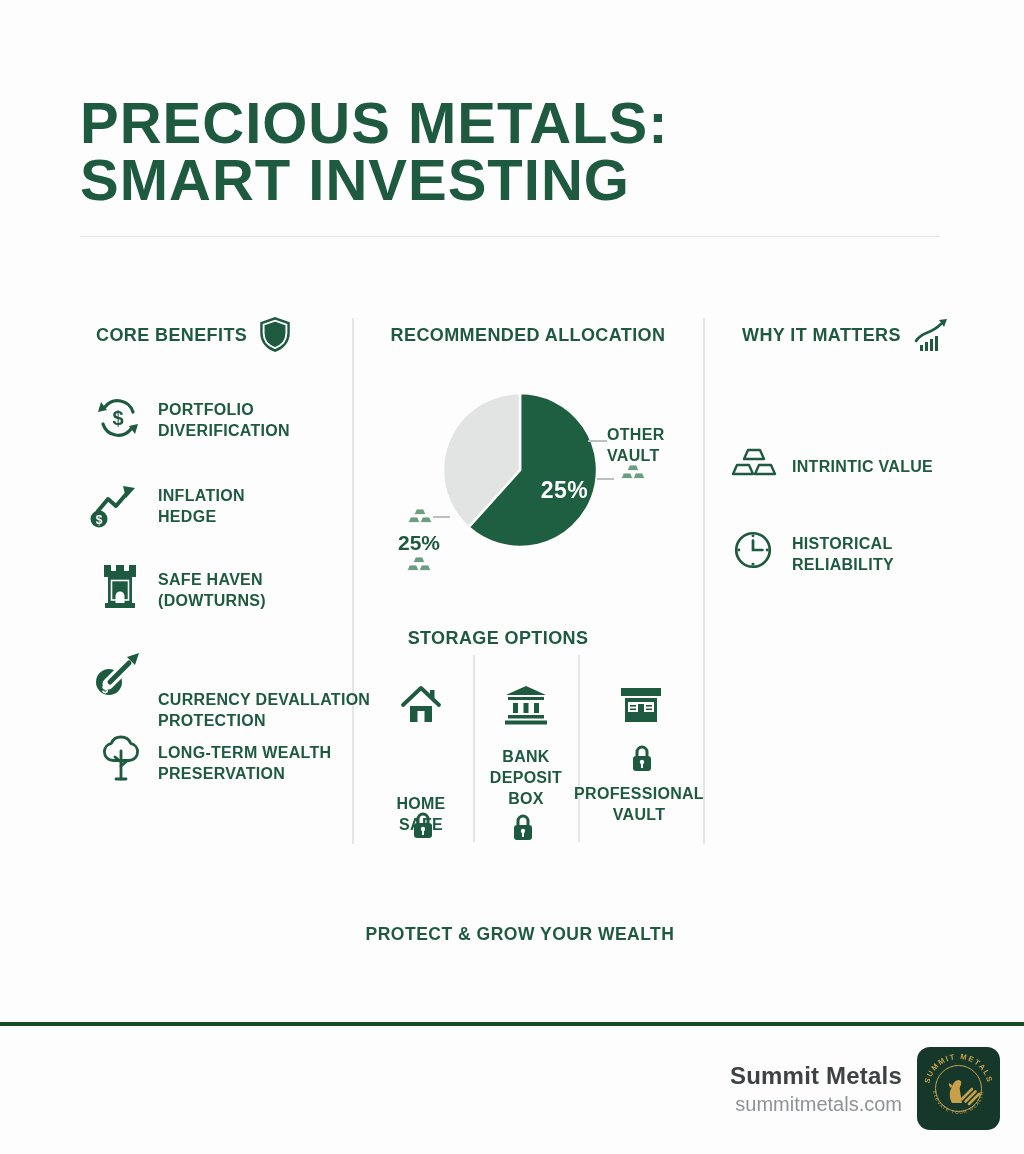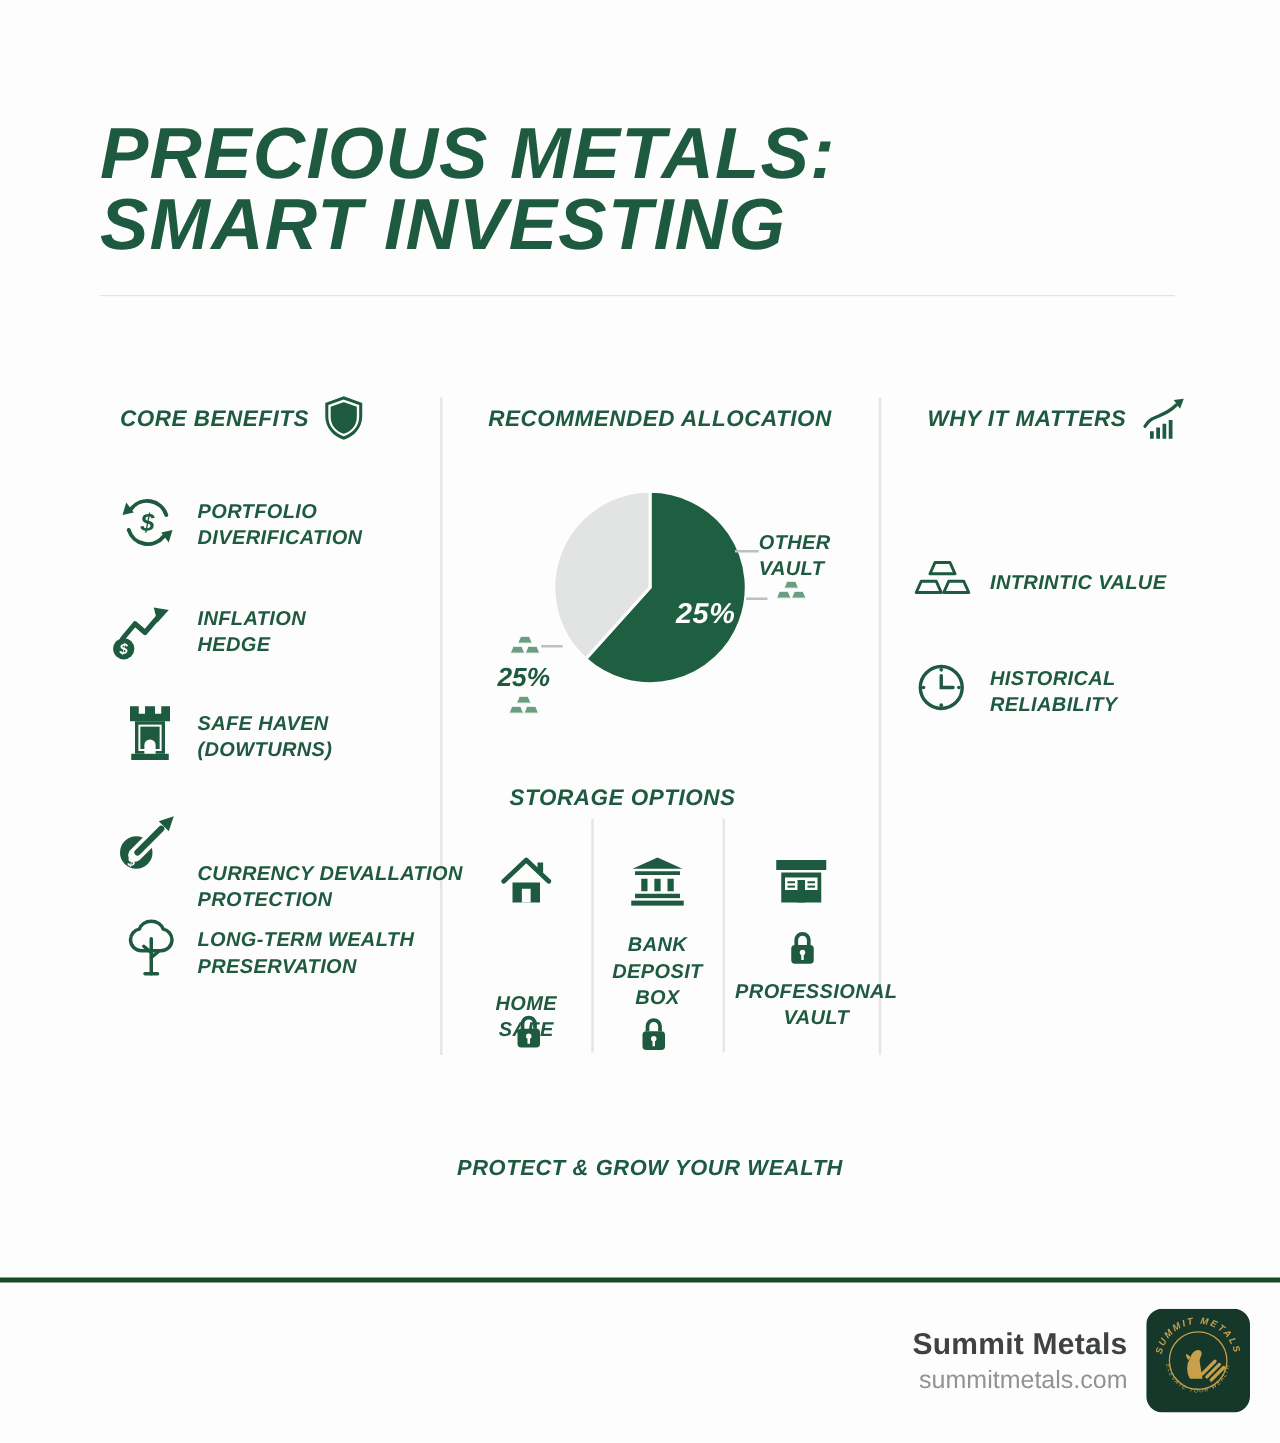--- a/index.html
+++ b/index.html
@@ -1,21 +1,21 @@
 <!DOCTYPE html>
 <html><head>
 <meta charset="utf-8">
 <style>
   html,body{margin:0;padding:0;background:#ffffff;}
   *{box-sizing:border-box;}
   #canvas{
     position:relative;width:1024px;height:1154px;background:#fdfdfd;
     font-family:"Liberation Sans",sans-serif;overflow:hidden;
   }
-  .abs{position:absolute;font-style:italic;}
+  .abs{position:absolute;}
   .title{
     font-size:58px;font-weight:700;line-height:57px;letter-spacing:1px;
     color:#1e5a40;white-space:pre-line;
   }
   .rule{background:#e3e5e5;}
   .h2{font-size:18px;font-weight:700;letter-spacing:.4px;color:#1e5a40;}
   .item-label{
     font-size:16px;font-weight:700;line-height:21px;letter-spacing:.3px;
     color:#1e5a40;white-space:pre-line;
   }
@@ -214,21 +214,21 @@
     </svg>
   </div>
   <div class="abs" style="left:630px;top:743px;">
     <svg width="24" height="30" viewBox="0 0 24 30">
       <path d="M7 13V9a5 5 0 0 1 10 0v4" fill="none" stroke="#1e5a40" stroke-width="3"></path>
       <rect x="3" y="13" width="18" height="15" rx="3" fill="#1e5a40"></rect>
       <circle cx="12" cy="19" r="2.2" fill="#fdfdfd"></circle>
       <rect x="11" y="20.5" width="2" height="4.5" fill="#fdfdfd"></rect>
     </svg>
   </div>
-  <div class="abs item-label centered" style="left:588px;top:783px;width:130px;text-align:center;">PROFESSIONAL
+  <div class="abs item-label centered" style="left:574px;top:783px;width:130px;text-align:center;">PROFESSIONAL
 VAULT</div>
 
   <div class="abs h2" style="left:742px;top:325px;">WHY IT MATTERS</div>
   <div class="abs" style="left:913px;top:318px;">
     <svg width="36" height="34" viewBox="0 0 36 34">
       <g fill="#1e5a40">
         <rect x="7" y="27" width="3" height="6"></rect>
         <rect x="12" y="24" width="3" height="9"></rect>
         <rect x="17" y="21" width="3" height="12"></rect>
         <rect x="22" y="18" width="3" height="15"></rect>

